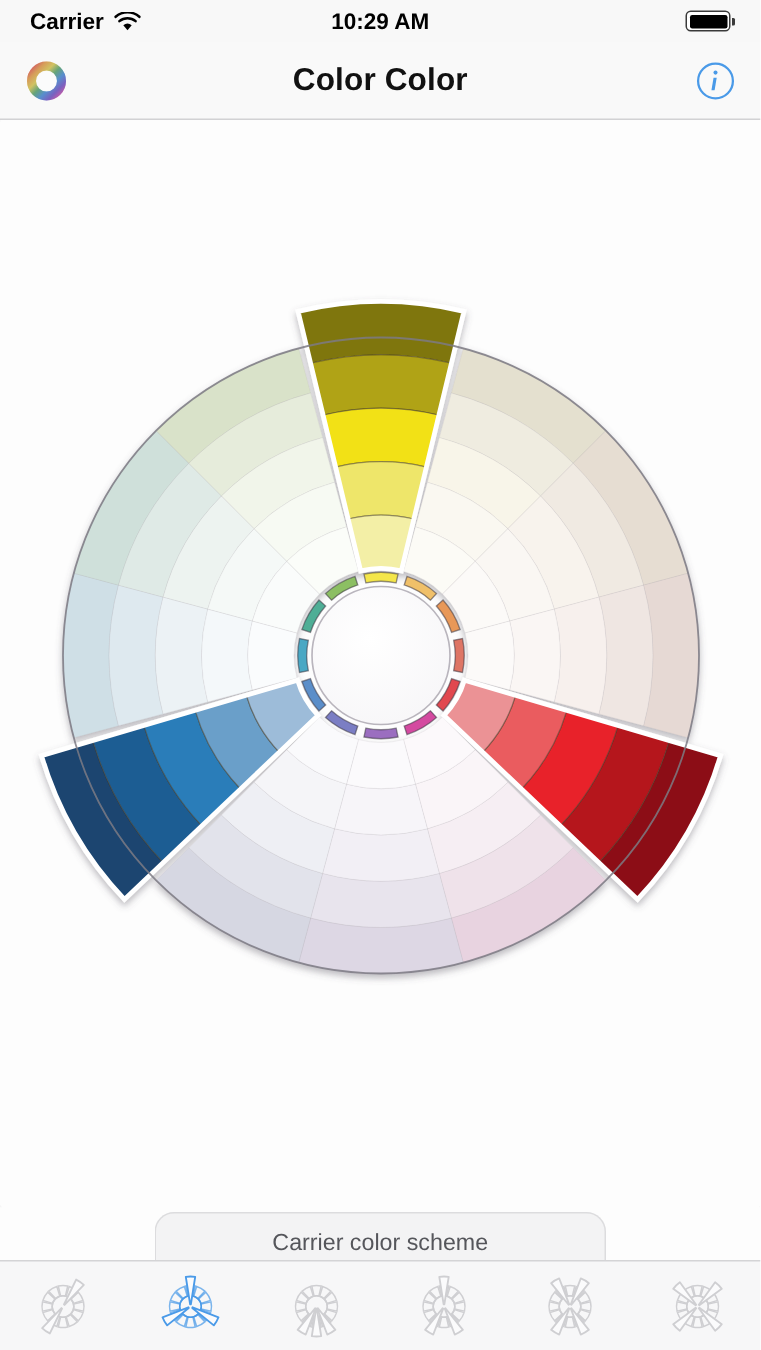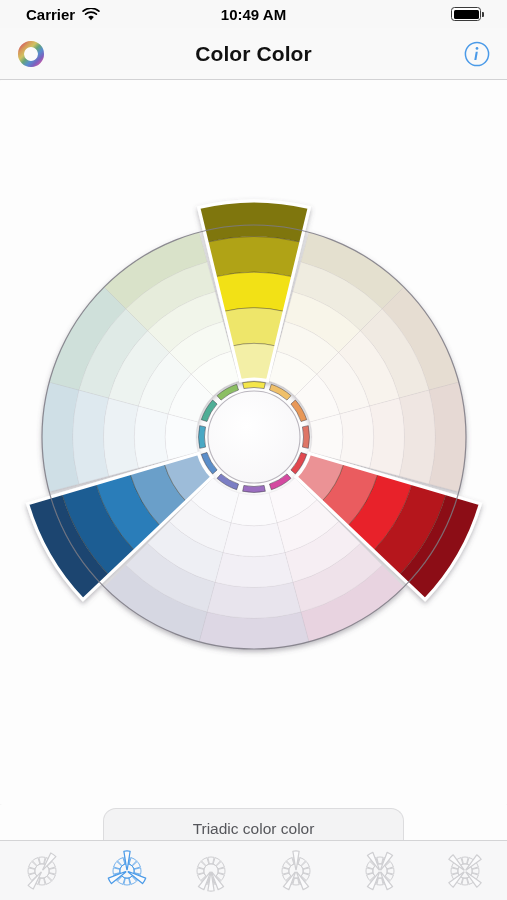--- a/index.html
+++ b/index.html
@@ -8,21 +8,21 @@
     font-family:"Liberation Sans", sans-serif;
     background:#ffffff;
     -webkit-font-smoothing:antialiased;
   }
   #app { position:relative; width:507px; height:900px; background:#fdfdfd; }
 
   
   .statusbar {
     position:absolute; top:0; left:0; width:507px; height:28px;
     background:#f8f8f8;
-    display:flex; align-items:center; padding:0 26px;
+    display:flex; align-items:center; padding:0 20px;
     font-size:15px; font-weight:bold; color:#000;gap:16px;
   }
   .sb-left { display:flex; align-items:center; gap:7px; }
   .sb-center { position:absolute; left:0; width:507px; text-align:center;
                font-size:15px; font-weight:bold; pointer-events:none; }
   .sb-right { margin-left:auto; display:flex; align-items:center; }
   .battery {
     width:30px; height:14px; border:1.5px solid #3a3a3a; border-radius:3.5px;
     position:relative; padding:1.5px; background:#fff;
   }
@@ -87,21 +87,21 @@
 
   <div class="statusbar">
     <div class="sb-left">
       <span>Carrier</span>
       <svg width="18" height="13" viewBox="0 0 18 13">
         <path d="M9 12.2 6.2 8.9a4.4 4.4 0 0 1 5.6 0z" fill="#000"></path>
         <path d="M3.6 6.1a8.3 8.3 0 0 1 10.8 0" stroke="#000" stroke-width="1.7" fill="none" stroke-linecap="round"></path>
         <path d="M1.1 3.2a12 12 0 0 1 15.8 0" stroke="#000" stroke-width="1.7" fill="none" stroke-linecap="round"></path>
       </svg>
     </div>
-    <div class="sb-center">10:49 AM</div>
+    <div class="sb-center">10:29 AM</div>
     <div class="sb-right">
       <span class="battery">
           <i></i>
         </span>
     </div>
   </div>
 
   <div class="navbar">
     <div class="nav-left">
       <svg width="30" height="30" viewBox="0 0 30 30">
@@ -245,21 +245,21 @@
           <path d="M212.62608201760116 393.9925520988446A55.5 55.5 0 0 1 201.2765511403818 374.3345879774289L206.9763834495297 372.4605784663555A49.5 49.5 0 0 0 217.0989380156983 389.9933572773479Z" fill="#5b8ec9" stroke="rgba(60,55,65,.55)" stroke-width=".9"></path>
           <path d="M199.6728599237265 368.34953087721937A55.5 55.5 0 0 1 199.6728599237265 345.65046912278063L205.5460642562966 346.8774454338314A49.5 49.5 0 0 0 205.5460642562966 367.1225545661686Z" fill="#4aa8c4" stroke="rgba(60,55,65,.55)" stroke-width=".9"></path>
           <path d="M201.27655114038177 339.66541202257116A55.5 55.5 0 0 1 212.62608201760116 320.0074479011554L217.09893801569834 324.0066427226521A49.5 49.5 0 0 0 206.9763834495297 341.53942153364454Z" fill="#4fae96" stroke="rgba(60,55,65,.55)" stroke-width=".9"></path>
           <path d="M217.00744790115536 315.62608201760116A55.5 55.5 0 0 1 236.6654120225711 304.2765511403818L238.5394215336445 309.9763834495297A49.5 49.5 0 0 0 221.0066427226521 320.0989380156983Z" fill="#8cbf63" stroke="rgba(60,55,65,.55)" stroke-width=".9"></path>
         </g>
       <circle cx="254" cy="357" r="46" fill="url(#hubg)" stroke="#b9b5bd" stroke-width="1.1"></circle>
     </svg>
   </div>
 
   <div class="scheme-pill">
-    <span>Triadic color color</span>
+    <span>Carrier color scheme</span>
   </div>
 
   <div class="tabbar" id="tabbar">
       <div class="tab" title="Complementary">
         <svg width="46" height="46" viewBox="0 0 46 46">
           <path d="M19.850685239185893 9.358819093006707A14 14 0 0 1 26.149314760814107 9.358819093006707L24.61964759127583 15.984535533546307A7.2 7.2 0 0 0 21.380352408724175 15.984535533546307Z" fill="none" stroke="#cfcfd2" stroke-width="1" opacity="1"></path>
           <path d="M27.093203866118316 9.611733416517504A14 14 0 0 1 32.54797704087498 12.761048177331613L27.91038819244999 17.734253348341973A7.2 7.2 0 0 0 25.105076274003704 16.114605757066144Z" fill="none" stroke="#cfcfd2" stroke-width="1" opacity="1"></path>
           <path d="M33.23895182266839 13.45202295912502A14 14 0 0 1 36.3882665834825 18.906796133881684L29.885394242933856 20.894923725996296A7.2 7.2 0 0 0 28.265746651658027 18.08961180755001Z" fill="none" stroke="#cfcfd2" stroke-width="1" opacity="1"></path>
           <path d="M36.64118090699329 19.85068523918589A14 14 0 0 1 36.64118090699329 26.14931476081411L30.015464466453693 24.61964759127583A7.2 7.2 0 0 0 30.015464466453693 21.38035240872417Z" fill="none" stroke="#cfcfd2" stroke-width="1" opacity="1"></path>
           <path d="M36.3882665834825 27.093203866118316A14 14 0 0 1 33.23895182266839 32.54797704087498L28.265746651658027 27.91038819244999A7.2 7.2 0 0 0 29.885394242933856 25.105076274003704Z" fill="none" stroke="#cfcfd2" stroke-width="1" opacity="1"></path>

